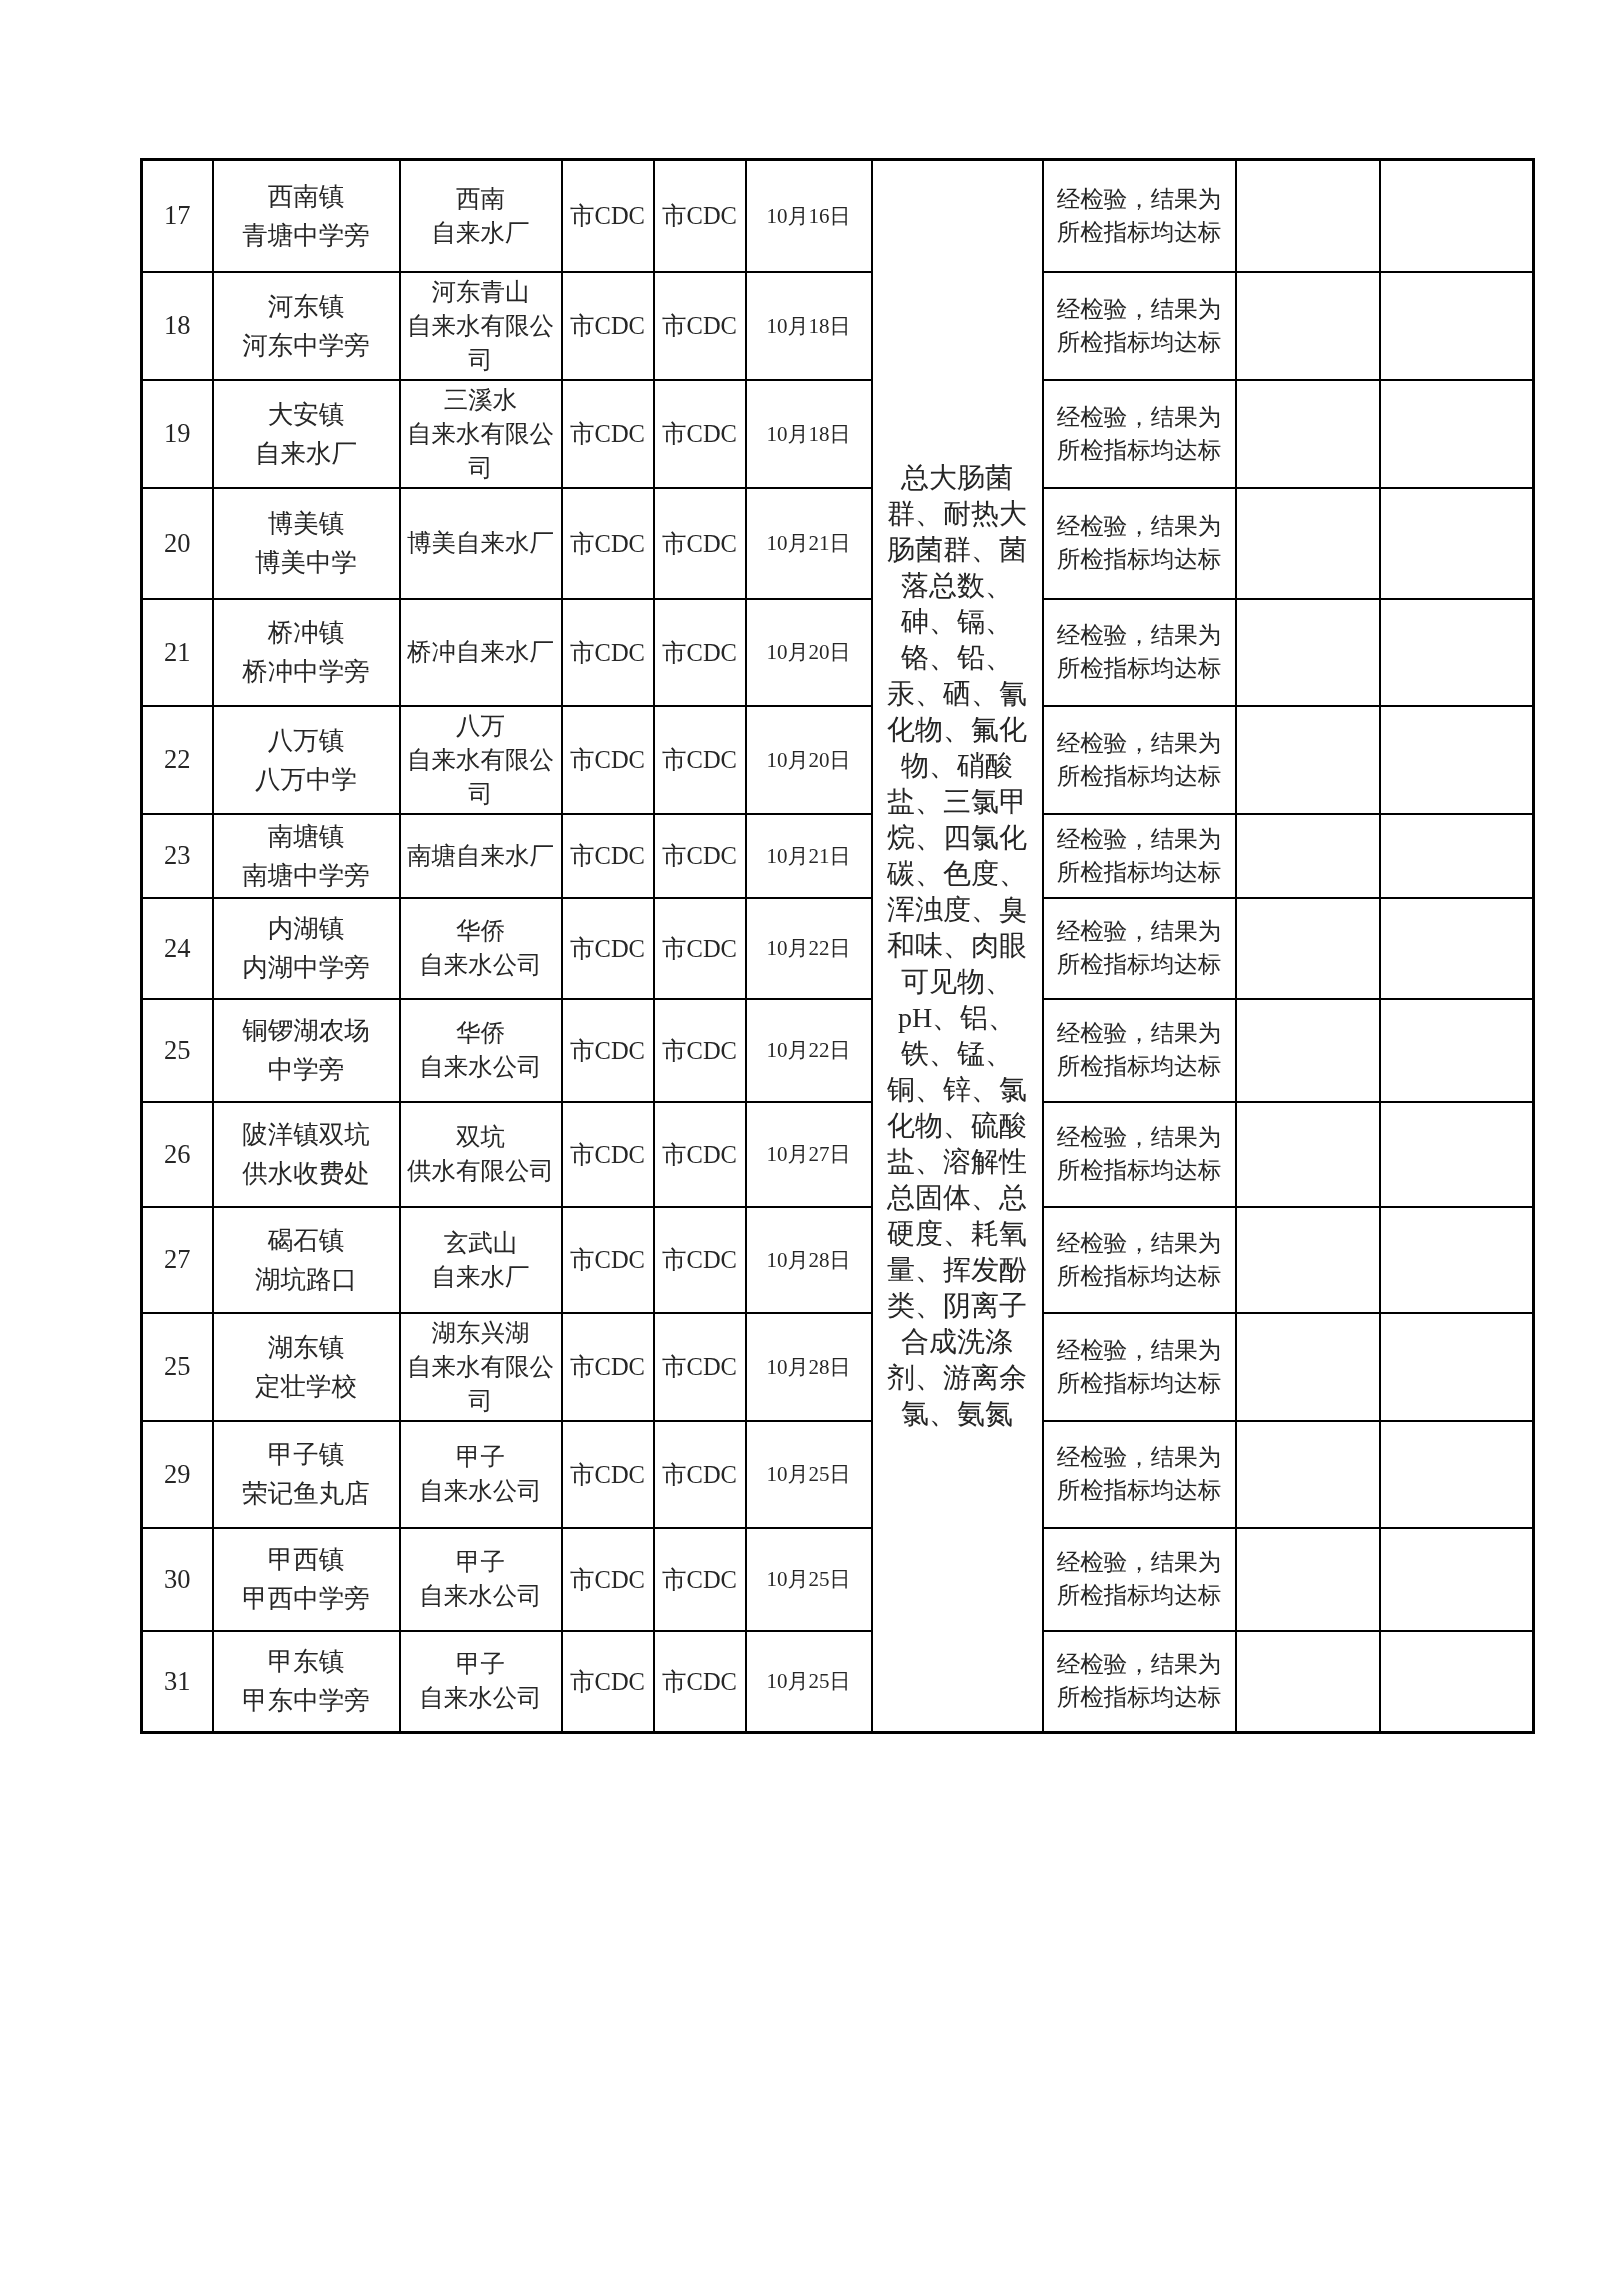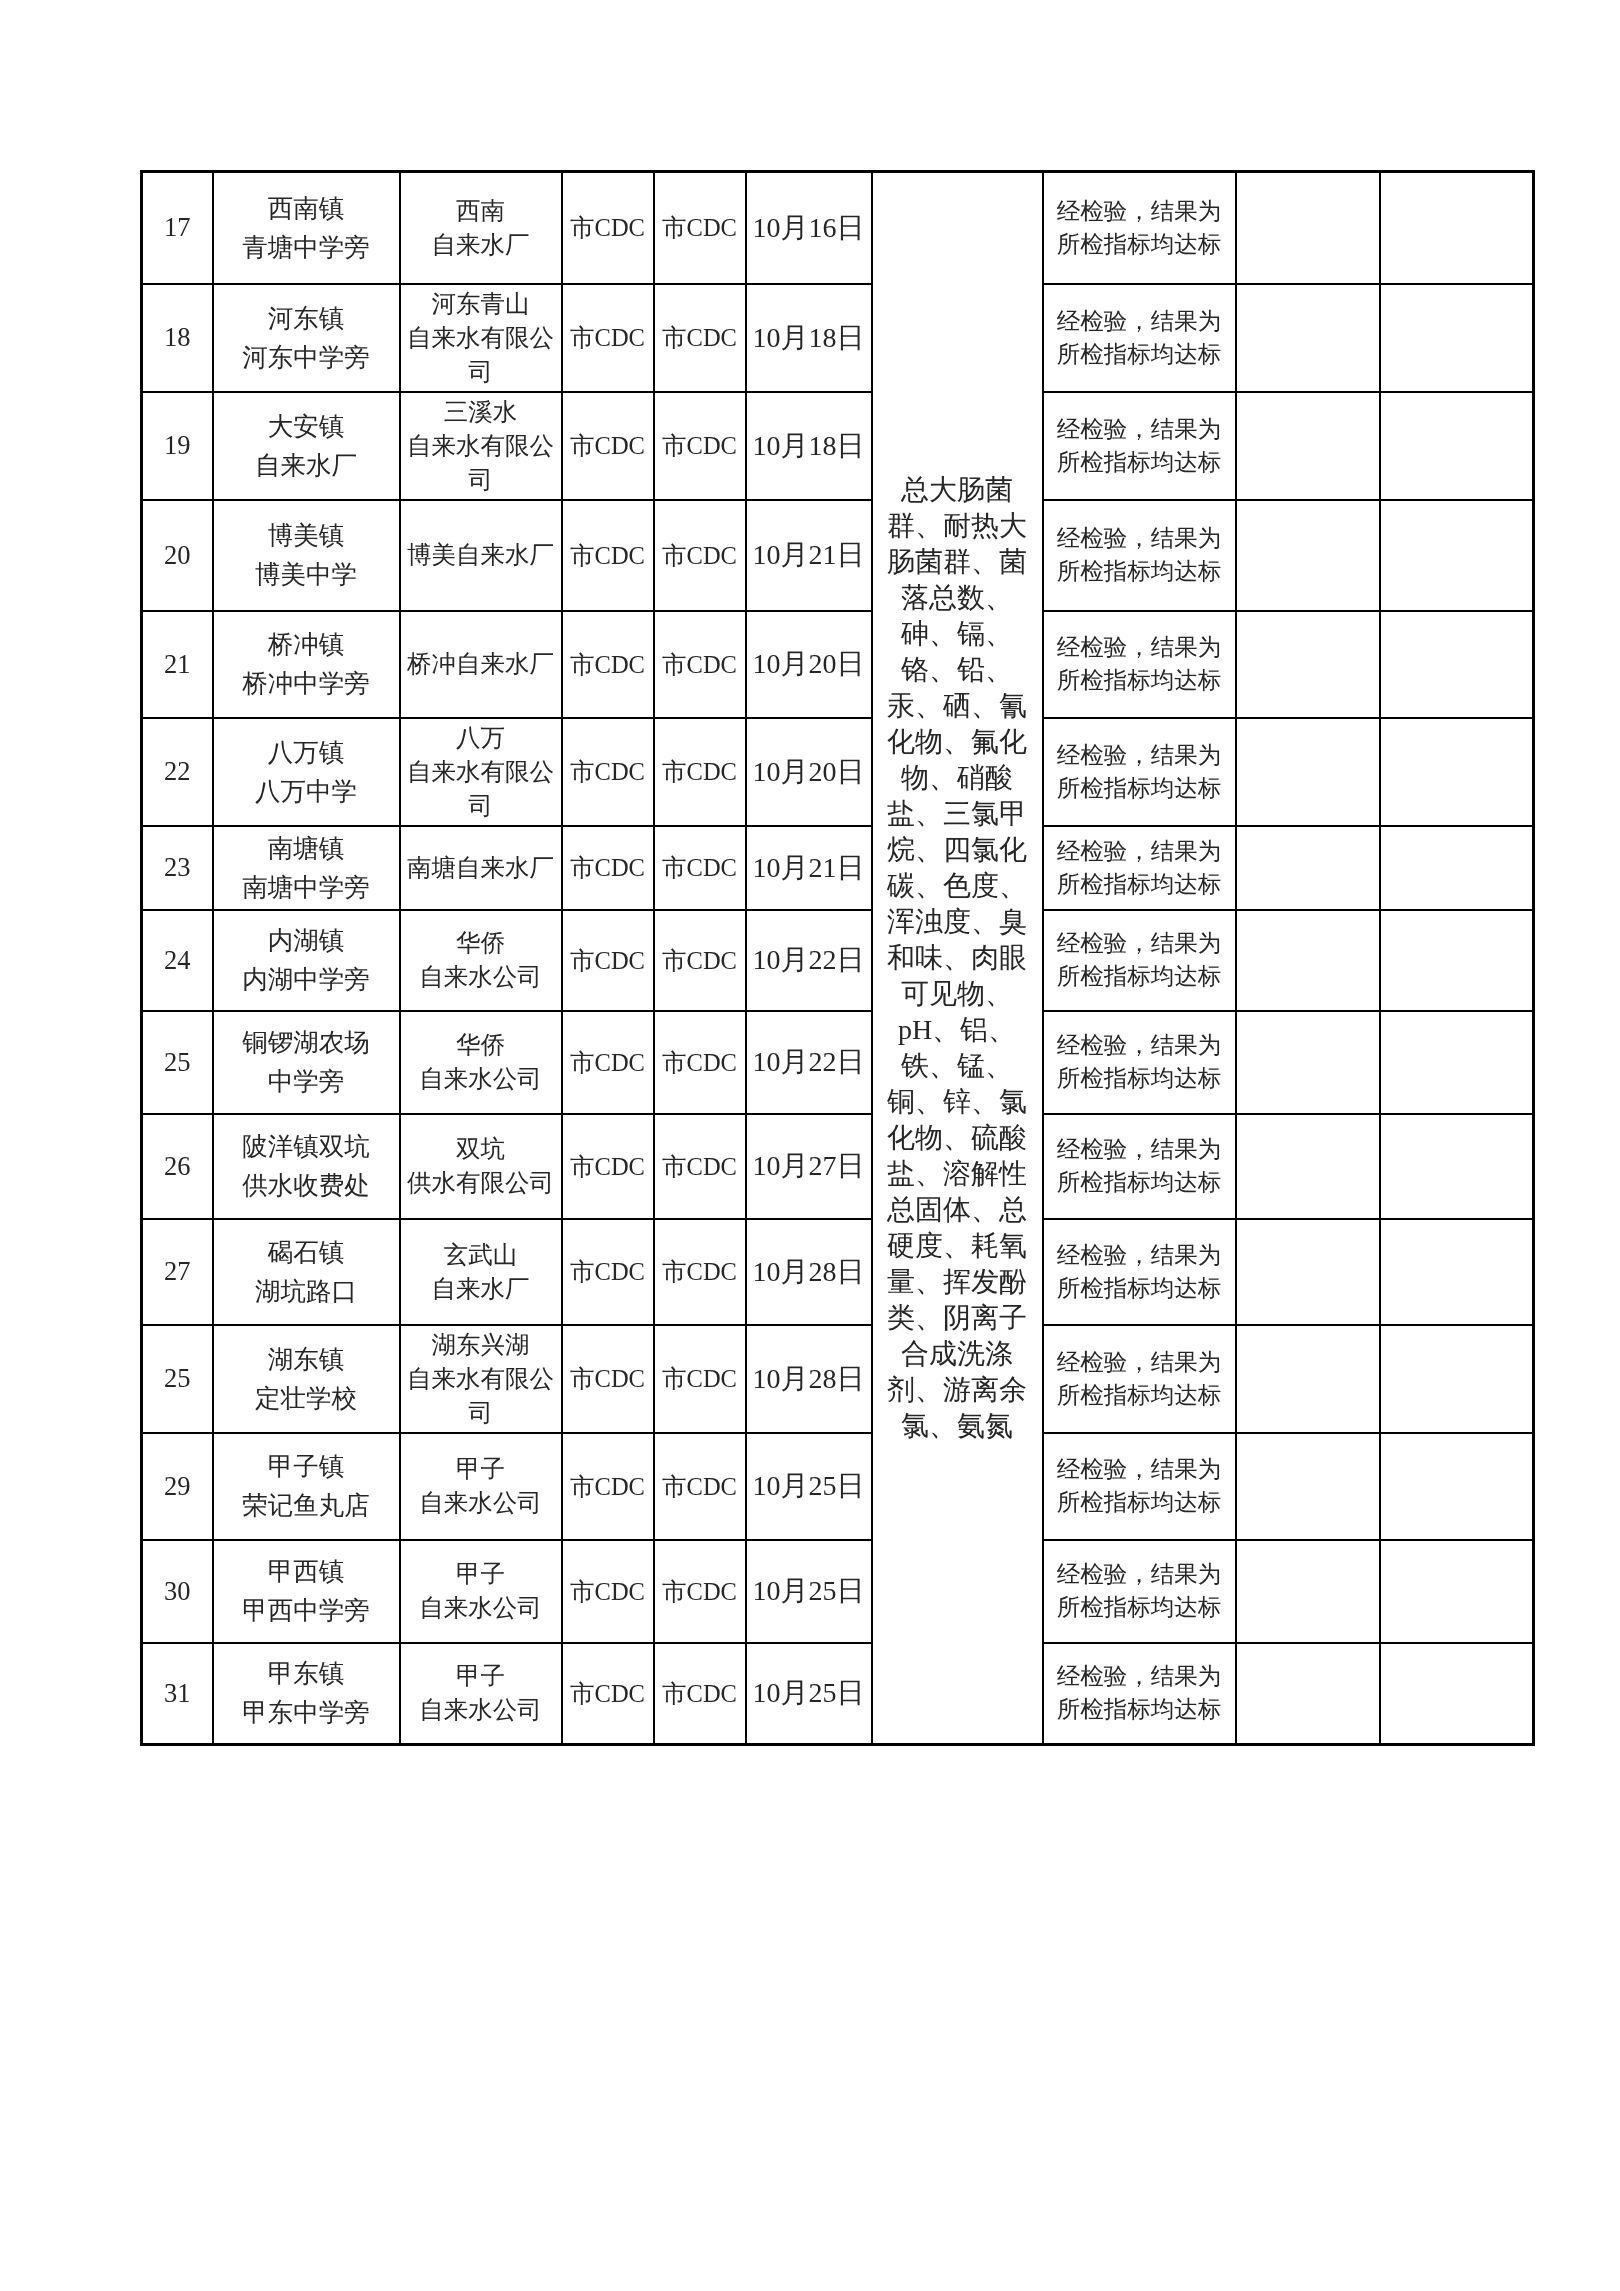--- a/index.html
+++ b/index.html
@@ -14,39 +14,39 @@
   .sheet {
     position: relative;
     width: 1620px;
     height: 2292px;
     background: #ffffff;
     overflow: hidden;
   }
   table.report {
     position: absolute;
     left: 140px;
-    top: 170px;
+    top: 158px;
     width: 1392px;
     border-collapse: collapse;
     table-layout: fixed;
     border: 3.9px solid #000000;
     padding-left: 40px;
   }
   table.report td {
     border: 2.9px solid #000000;
     text-align: center;
     vertical-align: middle;
     padding: 2px 2px;
     overflow: hidden;
   }
   td.no   { font-size: 26.5px; }
   td.loc  { font-size: 25.5px; white-space: pre-line; line-height: 39px; }
   td.sup  { font-size: 24.5px; white-space: pre-line; line-height: 34px; }
   td.cdc  { font-size: 24.5px; }
-  td.date { font-size: 28px; }
+  td.date { font-size: 21px; }
   td.params {
     font-size: 28px;
     line-height: 36px;
     text-align: justify;
     text-align-last: center;
     vertical-align: middle;
     padding: 3.9px 3.9px;
   }
   td.res {
     font-size: 23.5px;

